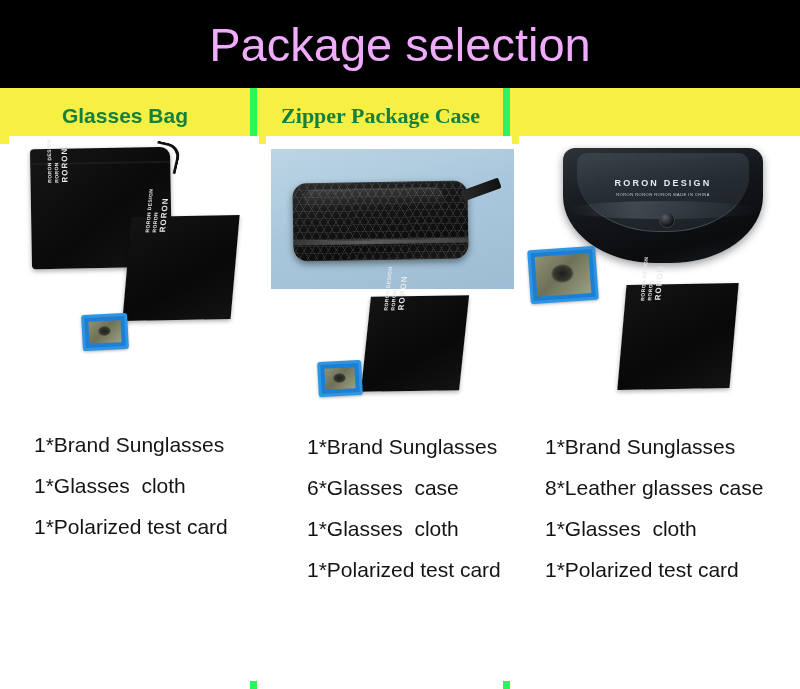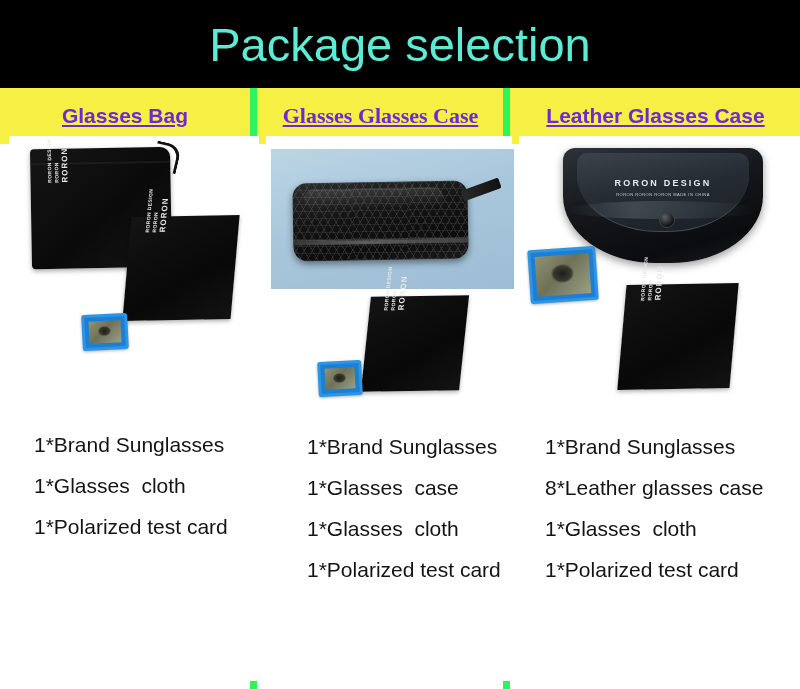--- a/index.html
+++ b/index.html
@@ -2,27 +2,27 @@
 <html><head>
 <meta charset="utf-8">
 <style>
   html,body{margin:0;padding:0;background:#ffffff;}
   body{width:800px;height:689px;position:relative;overflow:hidden;
        font-family:"Liberation Sans",sans-serif;}
 
   
   .title-band{position:absolute;left:0;top:0;width:800px;height:88px;background:#000000;
               display:flex;align-items:center;justify-content:center;}
-  .title-band .title-text{color:#5eead4;font-size:47px;font-weight:400;
+  .title-band .title-text{color:#f0abfc;font-size:47px;font-weight:400;
               font-family:"Liberation Sans",sans-serif;letter-spacing:0px;line-height:1;}
 
   
   .header-band{position:absolute;left:0;top:88px;width:800px;height:56px;background:#f6ef44;}
   .hdr{position:absolute;top:0;height:56px;display:flex;align-items:center;justify-content:center;}
-  .hdr span{font-size:21px;font-weight:bold;color:#6d28d9;white-space:nowrap;text-decoration:underline;}
+  .hdr span{font-size:21px;font-weight:bold;color:#15803d;white-space:nowrap;}
   .hdr-1{left:0;width:250px;}
   .hdr-2{left:256px;width:249px;}
   .hdr-3{left:511px;width:289px;}
   .hdr-2 span{font-family:"Liberation Serif",serif;font-size:22px;}
 
   
   .divider{position:absolute;top:88px;width:7px;height:601px;background:#2bf45c;}
   .div-1{left:250px;}
   .div-2{left:503px;}
 
@@ -143,24 +143,21 @@
 
 <div class="title-band">
   <div class="title-text">Package selection</div>
 </div>
 
 <div class="header-band">
   <div class="hdr hdr-1">
     <span>Glasses Bag</span>
   </div>
   <div class="hdr hdr-2">
-    <span>Glasses Glasses Case</span>
-  </div>
-  <div class="hdr hdr-3">
-    <span>Leather Glasses Case</span>
+    <span>Zipper Package Case</span>
   </div>
 </div>
 
 <div class="divider div-1"></div>
 <div class="divider div-2"></div>
 
 <div class="col col-1">
 
   <div class="photo ph1">
 
@@ -214,21 +211,21 @@
       </div>
     </div>
 
     <div class="card card2">
       <div class="inner"></div>
     </div>
   </div>
 
   <div class="bullets bl-2">
     <div class="line">1*Brand Sunglasses</div>
-    <div class="line">1*Glasses  case</div>
+    <div class="line">6*Glasses  case</div>
     <div class="line">1*Glasses  cloth</div>
     <div class="line">1*Polarized test card</div>
   </div>
 </div>
 
 <div class="col col-3">
 
   <div class="photo ph3">
 
     <div class="leather">

